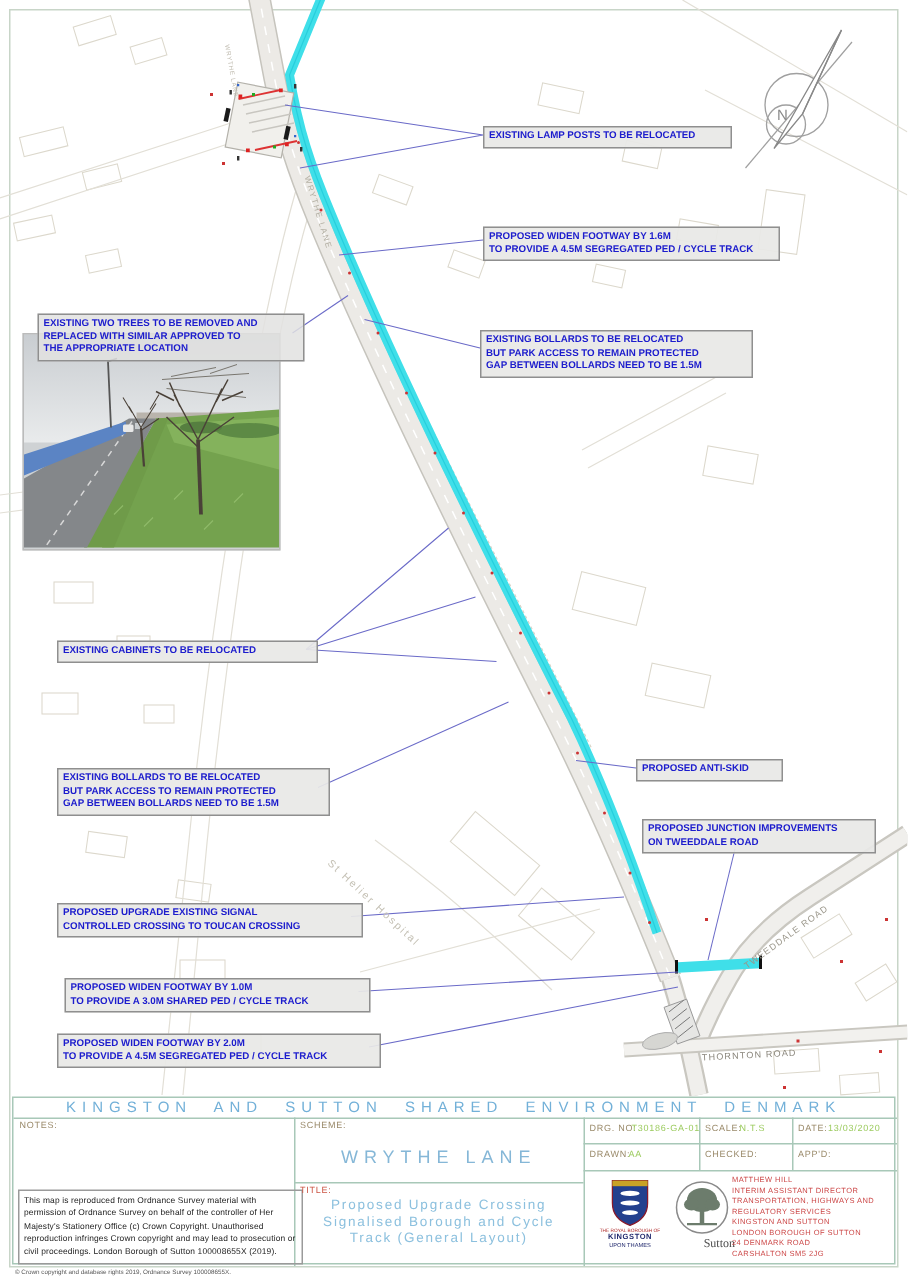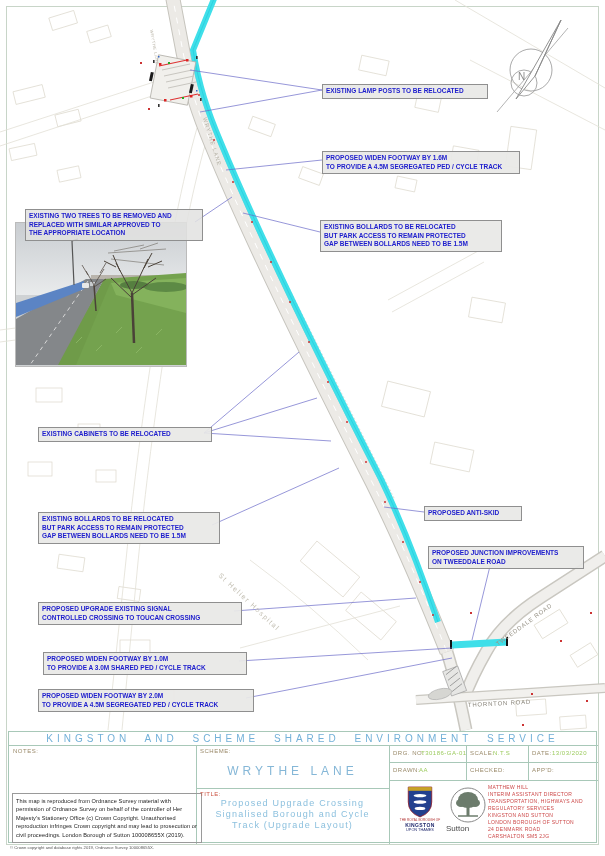--- a/index.html
+++ b/index.html
@@ -22,21 +22,21 @@
     font-size:12px;letter-spacing:4px;}
   .title-line{position:absolute;left:187px;width:193px;text-align:center;color:#8cc0de;font-size:9px;letter-spacing:1.2px;}
   #notes-par{position:absolute;left:3px;top:61px;width:182px;border:1px solid #9a9a9a;padding:3px;
     font-size:5.6px;line-height:1.5;color:#222;letter-spacing:.1px;}
   #os-line{position:absolute;left:10px;top:845px;font-size:4.2px;color:#555;z-index:9;}
   .addr{color:#cc4747;font-size:5px;line-height:1.4;letter-spacing:.3px;}
   #approver{position:absolute;left:479px;top:52px;width:118px;}
   #k-cap1{position:absolute;left:385px;top:86px;width:52px;text-align:center;font-size:3.2px;color:#b03030;}
   #k-cap2{position:absolute;left:385px;top:90px;width:52px;text-align:center;font-size:5px;color:#222a6e;font-weight:bold;letter-spacing:.4px;}
   #k-cap3{position:absolute;left:385px;top:96px;width:52px;text-align:center;font-size:3.8px;color:#222a6e;}
-  #s-cap{position:absolute;left:437px;top:92px;width:44px;text-align:left;font-size:8px;color:#4a4a4a;font-family:Liberation Sans, sans-serif;}
+  #s-cap{position:absolute;left:437px;top:92px;width:44px;text-align:right;font-size:8px;color:#4a4a4a;font-family:Liberation Serif, serif;}
 </style>
 </head>
 <body>
 
 <div id="sheet">
   <div id="frame"></div>
 
   <svg width="605" height="731" viewBox="0 0 605 731" style="position:absolute;left:0;top:0;z-index:1" xmlns="http://www.w3.org/2000/svg">
 
     <g fill="none" stroke="#dcd8cc" stroke-width="0.7">
@@ -257,40 +257,40 @@
   </div>
   <div class="anno" style="left:424px;top:506px;width:90px">
     <div>PROPOSED ANTI-SKID</div>
   </div>
   <div class="anno" style="left:428px;top:546px;width:148px">
     <div>PROPOSED JUNCTION IMPROVEMENTS</div>
     <div>ON TWEEDDALE ROAD</div>
   </div>
 
   <div id="tblock">
-    <div id="svc-header">KINGSTON AND SCHEME SHARED ENVIRONMENT SERVICE</div>
+    <div id="svc-header">KINGSTON AND SUTTON SHARED ENVIRONMENT DENMARK</div>
 
     <div class="tline" style="left:0;top:13px;width:589px;height:1px"></div>
     <div class="tline" style="left:187px;top:13px;width:1px;height:99px"></div>
     <div class="tline" style="left:380px;top:13px;width:1px;height:99px"></div>
     <div class="tline" style="left:380px;top:30px;width:209px;height:1px"></div>
     <div class="tline" style="left:380px;top:48px;width:209px;height:1px"></div>
     <div class="tline" style="left:457px;top:13px;width:1px;height:35px"></div>
     <div class="tline" style="left:519px;top:13px;width:1px;height:35px"></div>
     <div class="tline" style="left:187px;top:56px;width:193px;height:1px"></div>
 
     <div class="lbl" style="left:4px;top:16px">NOTES:</div>
     <div id="notes-par">This map is reproduced from Ordnance Survey material with permission of Ordnance Survey on behalf of the controller of Her Majesty's Stationery Office (c) Crown Copyright. Unauthorised reproduction infringes Crown copyright and may lead to prosecution or civil proceedings. London Borough of Sutton 100008655X (2019).</div>
 
     <div class="lbl" style="left:191px;top:16px">SCHEME:</div>
     <div id="scheme-value">WRYTHE LANE</div>
     <div class="lbl" style="left:191px;top:59px;color:#cc5544">TITLE:</div>
     <div class="title-line" style="top:66px">Proposed Upgrade Crossing</div>
     <div class="title-line" style="top:77px">Signalised Borough and Cycle</div>
-    <div class="title-line" style="top:88px">Track (Upgrade Layout)</div>
+    <div class="title-line" style="top:88px">Track (General Layout)</div>
 
     <div class="lbl" style="left:384px;top:18px">DRG. NO:</div>
     <div class="val" style="left:412px;top:18px">T30186-GA-01</div>
     <div class="lbl" style="left:461px;top:18px">SCALE:</div>
     <div class="val" style="left:484px;top:18px">N.T.S</div>
     <div class="lbl" style="left:523px;top:18px">DATE:</div>
     <div class="val" style="left:543px;top:18px">13/03/2020</div>
 
     <div class="lbl" style="left:384px;top:35px">DRAWN:</div>
     <div class="val" style="left:410px;top:35px">AA</div>

